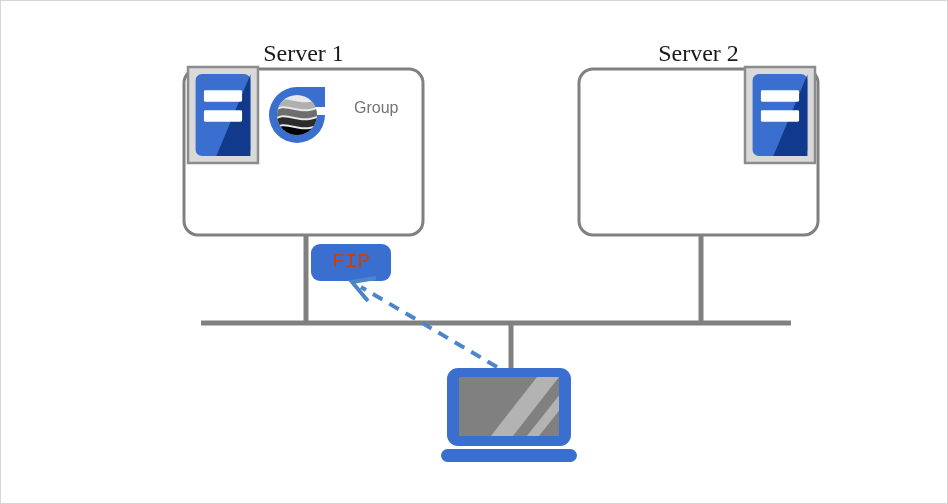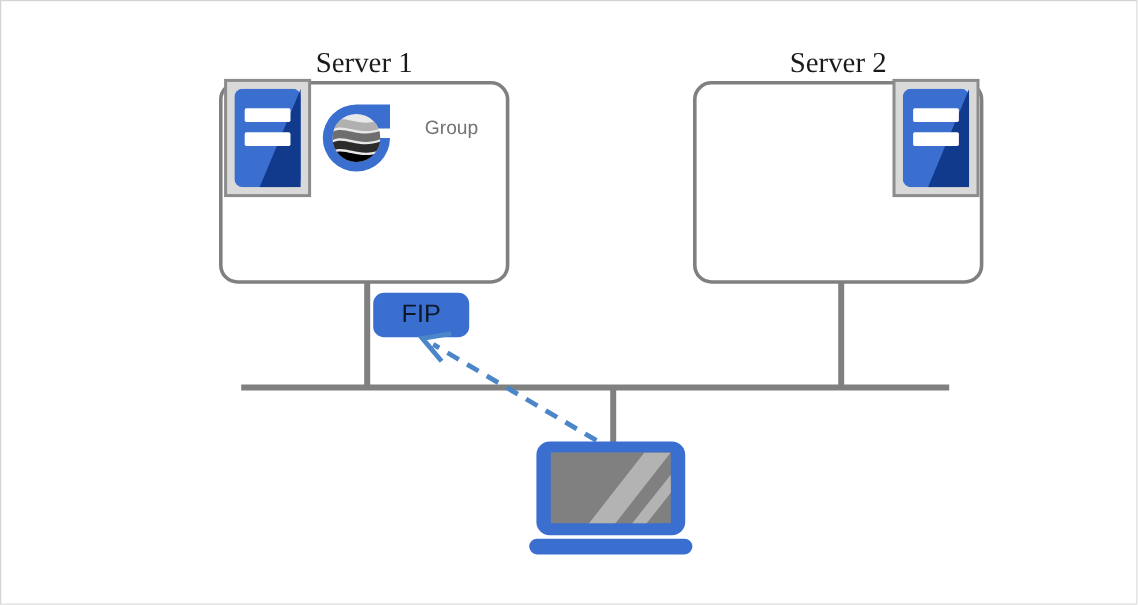--- a/index.html
+++ b/index.html
@@ -49,23 +49,23 @@
     white-space: nowrap;
     line-height: 1;
     margin-left: 18px;
   }
   .fip-label {
     position: absolute;
     left: 310px;
     top: 250px;
     width: 80px;
     text-align: center;
-    font-family: Liberation Sans, sans-serif;
+    font-family: Liberation Mono, monospace;
     font-size: 21px;
-    color: #0f172a;
+    color: #c2410c;
     white-space: nowrap;
     line-height: 1;
     pointer-events: none;
   }
 </style>
 </head>
 <body>
 
 <div id="canvas">
 

